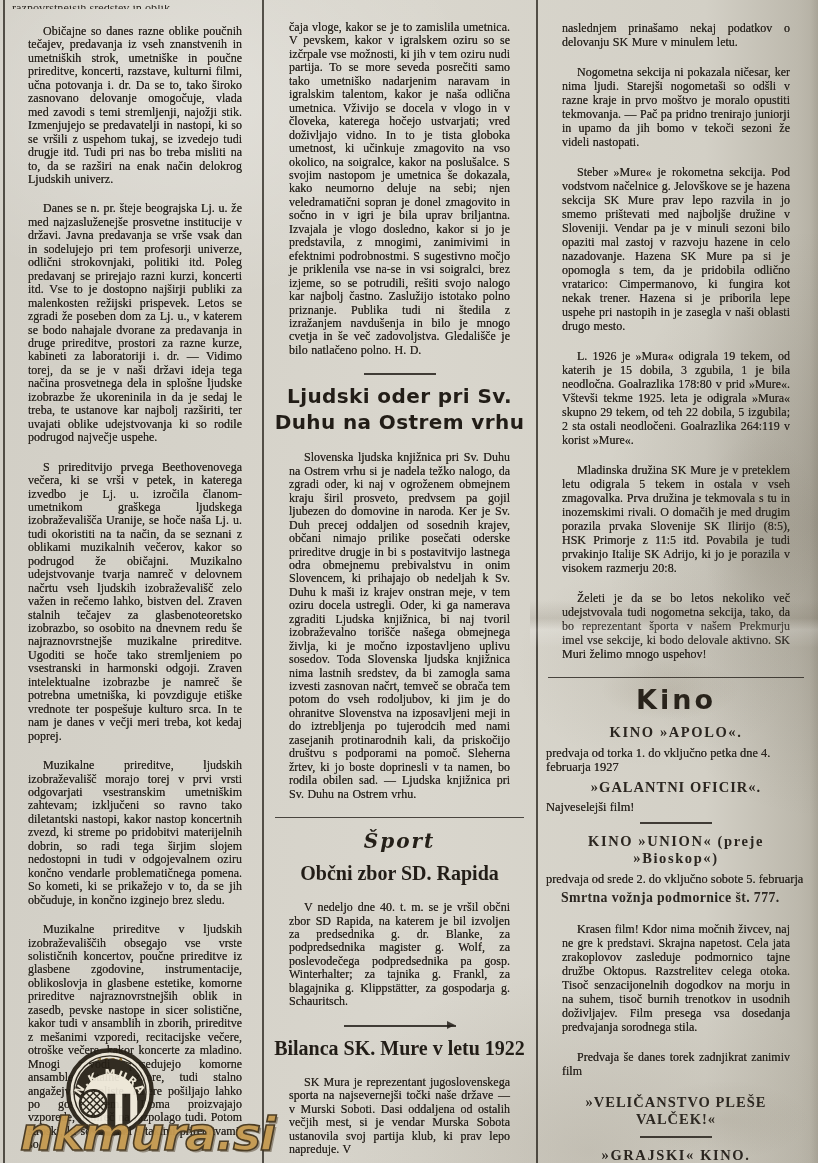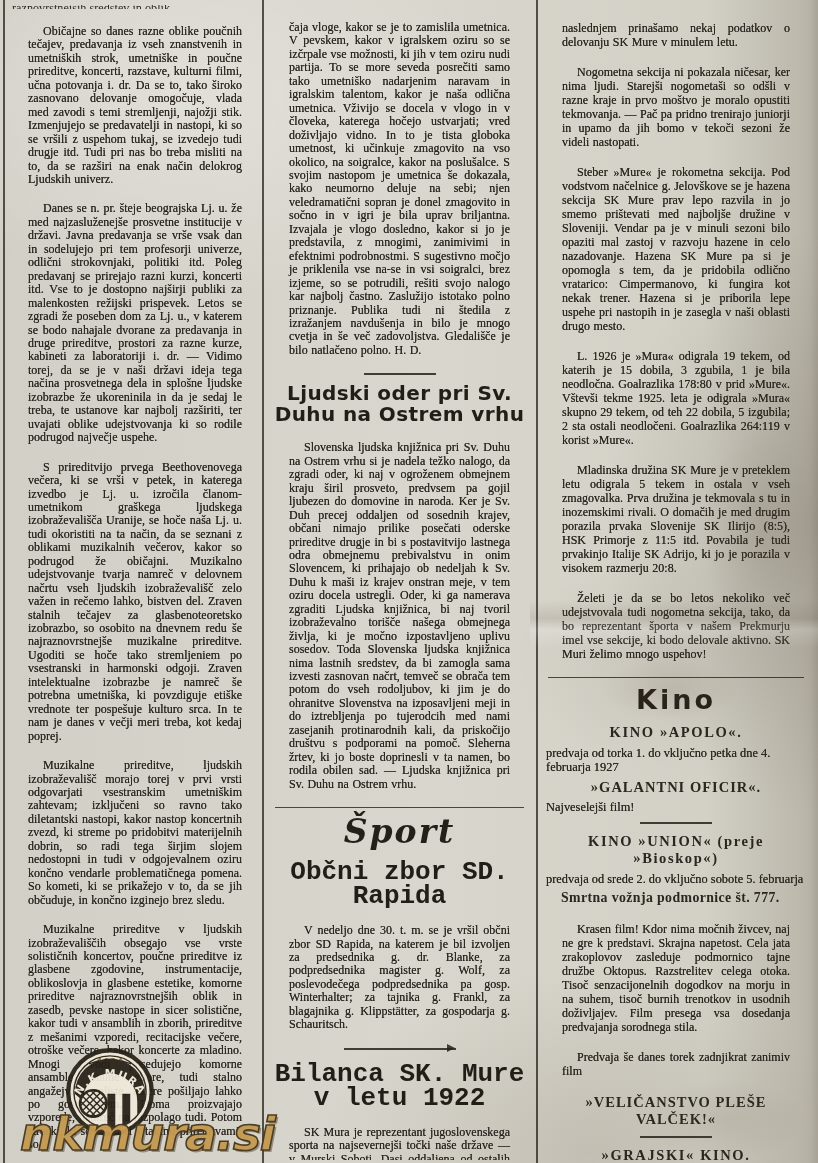--- a/index.html
+++ b/index.html
@@ -23,25 +23,25 @@
     background:linear-gradient(90deg,rgba(80,72,58,0),rgba(80,72,58,.22) 55%,rgba(58,50,38,.42) 80%,rgba(130,122,106,.22));}
   .vrule{position:absolute;top:0;bottom:0;width:2px;background:rgba(30,26,20,.72);}
   .col{position:absolute;top:5px;height:1155px;overflow:hidden;text-align:justify;}
   .frag{height:7px;overflow:hidden;margin:-3px 0 0;font-size:12.2px;line-height:13.4px;}
   .para{margin:16px;text-indent:15px;font-size:12px;line-height:13.45px;text-align:justify;
     text-shadow:0 0 .55px rgba(43,38,32,.85);word-spacing:.5px;}
   .col3 .para{line-height:14px;}
   .noind{text-indent:0;}
   .p-left{margin:1px 0;font-size:12.4px;line-height:14px;text-align:left;text-shadow:0 0 .55px rgba(43,38,32,.85);}
   .h-big{font-family:"DejaVu Sans","Liberation Sans",sans-serif;font-weight:bold;text-align:center;
-    font-size:20px;line-height:21px;margin:7px 0 6px;letter-spacing:.4px;color:#221d17;}
+    font-size:20px;line-height:26px;margin:7px 0 6px;letter-spacing:.4px;color:#221d17;}
   .h-sport{font-family:"DejaVu Serif",serif;font-style:italic;font-weight:bold;text-align:center;
-    font-size:33px;line-height:33px;margin:6px 0 1px;letter-spacing:2px;color:#241f18;}
-  .h-mid{font-family:Liberation Mono, monospace;font-weight:bold;text-align:center;
-    font-size:26px;line-height:24px;margin:12px 0 7px;color:#221d17;}
+    font-size:20px;line-height:33px;margin:6px 0 1px;letter-spacing:2px;color:#241f18;}
+  .h-mid{font-family:Liberation Serif, serif;font-weight:bold;text-align:center;
+    font-size:20px;line-height:24px;margin:3px 0 7px;color:#221d17;}
   .h-kino{font-family:"DejaVu Sans","Liberation Sans",sans-serif;font-weight:bold;text-align:center;
     font-size:27px;line-height:30px;margin:7px 0 5px;letter-spacing:3px;color:#241f18;}
   .h-sub{text-align:center;font-weight:bold;font-size:14.5px;line-height:17px;letter-spacing:1.6px;margin:9px 0 5px;}
   .h-film{text-align:center;font-weight:bold;font-size:14.5px;line-height:17px;letter-spacing:1px;margin:5px 0 4px;}
   .h-film-left{font-weight:bold;font-size:13.8px;line-height:16px;text-indent:15px;margin:4px 0 3px;letter-spacing:.4px;}
   .rule-short{width:72px;border:0;border-top:2px solid rgba(38,33,27,.85);margin:8px auto;}
   .rule-long{border:0;border-top:1.6px solid rgba(38,33,27,.8);margin:9px 2px 7px;}
   .rule-thick{border:0;border-top:3.5px solid rgba(25,21,16,.9);margin:8px 0 0;}
   .rule-arrow{position:relative;width:112px;border:0;border-top:2px solid rgba(38,33,27,.85);margin:9px auto;}
   .rule-arrow::after{content:"";position:absolute;right:-3px;top:-5.5px;border:4px solid transparent;
@@ -72,21 +72,21 @@
       <p class="para">Muzikalne prireditve v ljudskih izobraževališčih obsegajo vse vrste solističnih koncertov, poučne prireditve iz glasbene zgodovine, instrumentacije, oblikoslovja in glasbene estetike, komorne prireditve najraznovrstnejših oblik in zasedb, pevske nastope in sicer solistične, kakor tudi v ansamblih in zborih, prireditve z mešanimi vzporedi, recitacijske večere, otroške večere, kakor koncerte za mladino. Mnogi zavodi posedujejo komorne ansamble, stalne zbore, tudi stalno angažejvane soliste, katere pošiljajo lahko po gostovanjem. Doma proizvajajo vzporede, namreč na razpolago tudi. Potom stroški, ki so zvezani s takimi prireditvami, so</p>
     </div>
   <div class="col" style="left:273px;width:253px">
       <p class="para noind">čaja vloge, kakor se je to zamislila umetnica. V pevskem, kakor v igralskem oziru so se izčrpale vse možnosti, ki jih v tem oziru nudi partija. To se more seveda posrečiti samo tako umetniško nadarjenim naravam in igralskim talentom, kakor je naša odlična umetnica. Vživijo se docela v vlogo in v človeka, katerega hočejo ustvarjati; vred doživljajo vidno. In to je tista globoka umetnost, ki učinkuje zmagovito na vso okolico, na soigralce, kakor na poslušalce. S svojim nastopom je umetnica še dokazala, kako neumorno deluje na sebi; njen veledramatični sopran je donel zmagovito in sočno in v igri je bila uprav briljantna. Izvajala je vlogo dosledno, kakor si jo je predstavila, z mnogimi, zanimivimi in efektnimi podrobnostmi. S sugestivno močjo je priklenila vse na-se in vsi soigralci, brez izjeme, so se potrudili, rešiti svojo nalogo kar najbolj častno. Zaslužijo istotako polno priznanje. Publika tudi ni štedila z izražanjem navdušenja in bilo je mnogo cvetja in še več zadovoljstva. Gledališče je bilo natlačeno polno. H. D.</p>
       <div class="rule-short"></div>
       <div class="h-big">Ljudski oder pri Sv. Duhu na Ostrem vrhu</div>
       <p class="para">Slovenska ljudska knjižnica pri Sv. Duhu na Ostrem vrhu si je nadela težko nalogo, da zgradi oder, ki naj v ogroženem obmejnem kraju širil prosveto, predvsem pa gojil ljubezen do domovine in naroda. Ker je Sv. Duh precej oddaljen od sosednih krajev, občani nimajo prilike posečati oderske prireditve drugje in bi s postavitvijo lastnega odra obmejnemu prebivalstvu in onim Slovencem, ki prihajajo ob nedeljah k Sv. Duhu k maši iz krajev onstran meje, v tem oziru docela ustregli. Oder, ki ga namerava zgraditi Ljudska knjižnica, bi naj tvoril izobraževalno torišče našega obmejnega življa, ki je močno izpostavljeno uplivu sosedov. Toda Slovenska ljudska knjižnica nima lastnih sredstev, da bi zamogla sama izvesti zasnovan načrt, temveč se obrača tem potom do vseh rodoljubov, ki jim je do ohranitve Slovenstva na izposavljeni meji in do iztrebljenja po tujerodcih med nami zasejanih protinarodnih kali, da priskočijo društvu s podporami na pomoč. Sleherna žrtev, ki jo boste doprinesli v ta namen, bo rodila obilen sad. — Ljudska knjižnica pri Sv. Duhu na Ostrem vrhu.</p>
       <div class="rule-long"></div>
       <div class="h-sport">Šport</div>
       <div class="h-mid">Občni zbor SD. Rapida</div>
-      <p class="para">V nedeljo dne 30. t. m. se je vršil občni zbor SD Rapida, na katerem je bil izvoljen za predsednika g. dr. Blanke, za podpredsednika magister g. Wolf, za poslevodečega podpredsednika pa gosp. Winterhalter; za tajnika g. Frankl, za blagajnika g. Klippstätter, za gospodarja g. Schauritsch.</p>
+      <p class="para">V nedeljo dne 40. t. m. se je vršil občni zbor SD Rapida, na katerem je bil izvoljen za predsednika g. dr. Blanke, za podpredsednika magister g. Wolf, za poslevodečega podpredsednika pa gosp. Winterhalter; za tajnika g. Frankl, za blagajnika g. Klippstätter, za gospodarja g. Schauritsch.</p>
       <div class="rule-arrow"></div>
       <div class="h-mid">Bilanca SK. Mure v letu 1922</div>
       <p class="para">SK Mura je reprezentant jugoslovenskega sporta na najsevernejši točki naše države — v Murski Soboti. Dasi oddaljena od ostalih večjih mest, si je vendar Murska Sobota ustanovila svoj partija klub, ki prav lepo napreduje. V</p>
     </div>
   <div class="col col3" style="left:546px;width:260px">
       <p class="para noind">naslednjem prinašamo nekaj podatkov o delovanju SK Mure v minulem letu.</p>
       <p class="para">Nogometna sekcija ni pokazala ničesar, ker nima ljudi. Starejši nogometaši so odšli v razne kraje in prvo moštvo je moralo opustiti tekmovanja. — Pač pa pridno trenirajo juniorji in upamo da jih bomo v tekoči sezoni že videli nastopati.</p>
       <p class="para">Steber »Mure« je rokometna sekcija. Pod vodstvom načelnice g. Jelovškove se je hazena sekcija SK Mure prav lepo razvila in jo smemo prištevati med najboljše družine v Sloveniji. Vendar pa je v minuli sezoni bilo opaziti mal zastoj v razvoju hazene in celo nazadovanje. Hazena SK Mure pa si je opomogla s tem, da je pridobila odlično vratarico: Cimpermanovo, ki fungira kot nekak trener. Hazena si je priborila lepe uspehe pri nastopih in je zasegla v naši oblasti drugo mesto.</p>
       <p class="para">L. 1926 je »Mura« odigrala 19 tekem, od katerih je 15 dobila, 3 zgubila, 1 je bila neodločna. Goalrazlika 178:80 v prid »Mure«. Vštevši tekme 1925. leta je odigrala »Mura« skupno 29 tekem, od teh 22 dobila, 5 izgubila; 2 sta ostali neodločeni. Goalrazlika 264:119 v korist »Mure«.</p>
       <p class="para">Mladinska družina SK Mure je v preteklem letu odigrala 5 tekem in ostala v vseh zmagovalka. Prva družina je tekmovala s tu in inozemskimi rivali. O domačih je med drugim porazila prvaka Slovenije SK Ilirijo (8:5), HSK Primorje z 11:5 itd. Povabila je tudi prvakinjo Italije SK Adrijo, ki jo je porazila v visokem razmerju 20:8.</p>

